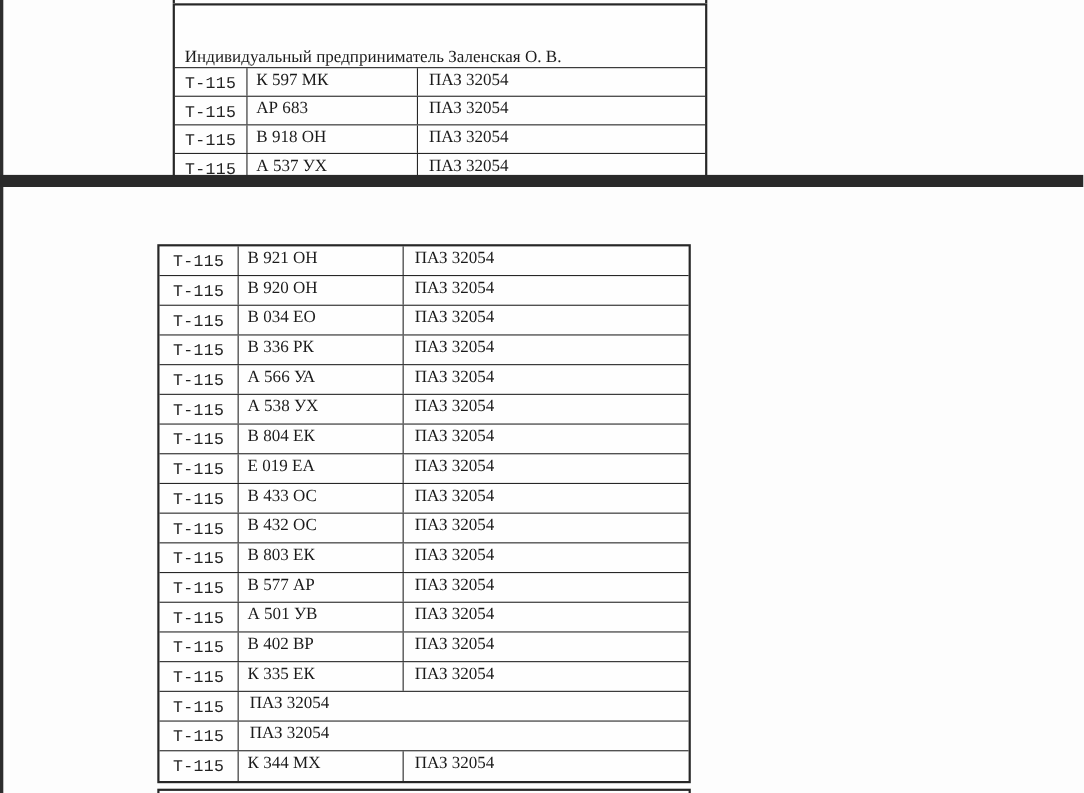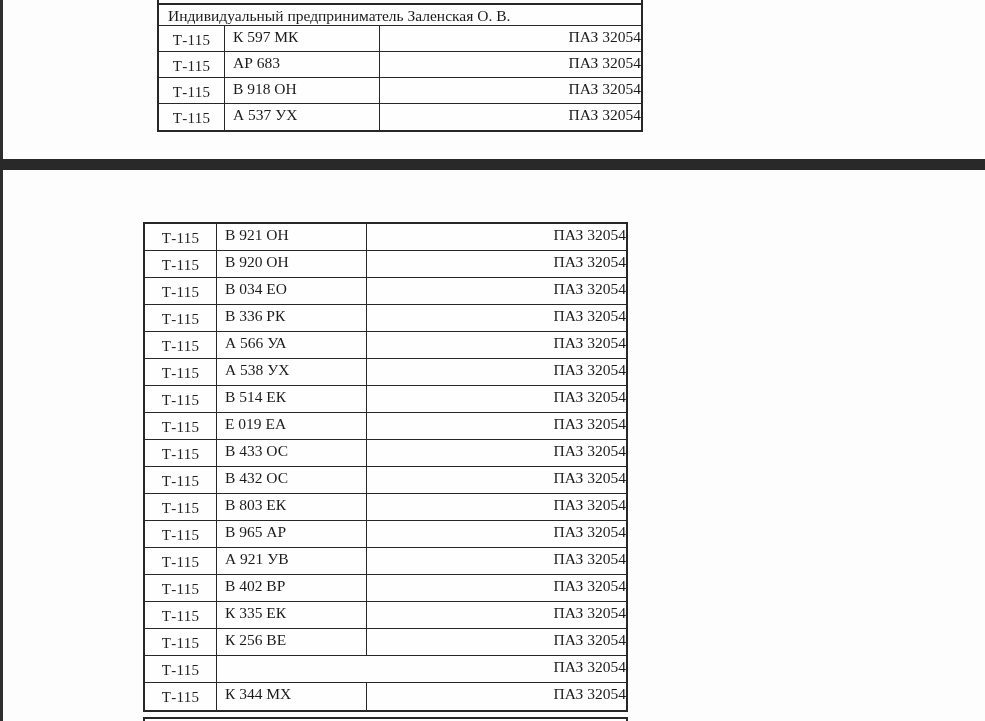--- a/index.html
+++ b/index.html
@@ -54,38 +54,39 @@
   }
   .hdr-row {
     box-sizing: border-box;
     height: 21px;
     border-bottom: 1.5px solid #272727;
     padding: 1px 0 0 9px;
     font-size: 15.5px;
     line-height: 19px;
     white-space: nowrap;
     overflow: hidden;
+    margin-top: 36px;
   }
   .row {
     display: flex;
     box-sizing: border-box;
     border-bottom: 1.5px solid #272727;
   }
   .tbl-page1 .row { height: 26px; }
   .tbl-page2 .row { height: 27px; }
   .row:last-child { border-bottom: none; }
   .cell {
     box-sizing: border-box;
     border-right: 1.5px solid #272727;
     overflow: hidden;
     white-space: nowrap;
   }
-  .cell:last-child { border-right: none; text-align: right; }
+  .cell:last-child { border-right: none; }
   .cell.route {
-    font-family: Liberation Serif, serif;
+    font-family: Liberation Mono, monospace;
     font-size: 15px;
     letter-spacing: 0.3px;
     text-align: center;
     padding-top: 6px;
     color: #222;
   }
   .tbl-page1 .cell.route { width: 66px; }
   .tbl-page2 .cell.route { width: 72px; }
   .cell.plate {
     font-size: 15.5px;
@@ -162,21 +163,21 @@
         <div class="cell plate">А 566 УА</div>
         <div class="cell model">ПАЗ 32054</div>
       </div>
       <div class="row">
         <div class="cell route">Т-115</div>
         <div class="cell plate">А 538 УХ</div>
         <div class="cell model">ПАЗ 32054</div>
       </div>
       <div class="row">
         <div class="cell route">Т-115</div>
-        <div class="cell plate">В 514 ЕК</div>
+        <div class="cell plate">В 804 ЕК</div>
         <div class="cell model">ПАЗ 32054</div>
       </div>
       <div class="row">
         <div class="cell route">Т-115</div>
         <div class="cell plate">Е 019 ЕА</div>
         <div class="cell model">ПАЗ 32054</div>
       </div>
       <div class="row">
         <div class="cell route">Т-115</div>
         <div class="cell plate">В 433 ОС</div>
@@ -187,41 +188,40 @@
         <div class="cell plate">В 432 ОС</div>
         <div class="cell model">ПАЗ 32054</div>
       </div>
       <div class="row">
         <div class="cell route">Т-115</div>
         <div class="cell plate">В 803 ЕК</div>
         <div class="cell model">ПАЗ 32054</div>
       </div>
       <div class="row">
         <div class="cell route">Т-115</div>
-        <div class="cell plate">В 965 АР</div>
-        <div class="cell model">ПАЗ 32054</div>
-      </div>
-      <div class="row">
-        <div class="cell route">Т-115</div>
-        <div class="cell plate">А 921 УВ</div>
+        <div class="cell plate">В 577 АР</div>
+        <div class="cell model">ПАЗ 32054</div>
+      </div>
+      <div class="row">
+        <div class="cell route">Т-115</div>
+        <div class="cell plate">А 501 УВ</div>
         <div class="cell model">ПАЗ 32054</div>
       </div>
       <div class="row">
         <div class="cell route">Т-115</div>
         <div class="cell plate">В 402 ВР</div>
         <div class="cell model">ПАЗ 32054</div>
       </div>
       <div class="row">
         <div class="cell route">Т-115</div>
         <div class="cell plate">К 335 ЕК</div>
         <div class="cell model">ПАЗ 32054</div>
       </div>
       <div class="row">
         <div class="cell route">Т-115</div>
-        <div class="cell plate">К 256 ВЕ</div>
         <div class="cell model">ПАЗ 32054</div>
       </div>
       <div class="row">
         <div class="cell route">Т-115</div>
         <div class="cell model">ПАЗ 32054</div>
       </div>
       <div class="row">
         <div class="cell route">Т-115</div>
         <div class="cell plate">К 344 МХ</div>
         <div class="cell model">ПАЗ 32054</div>

